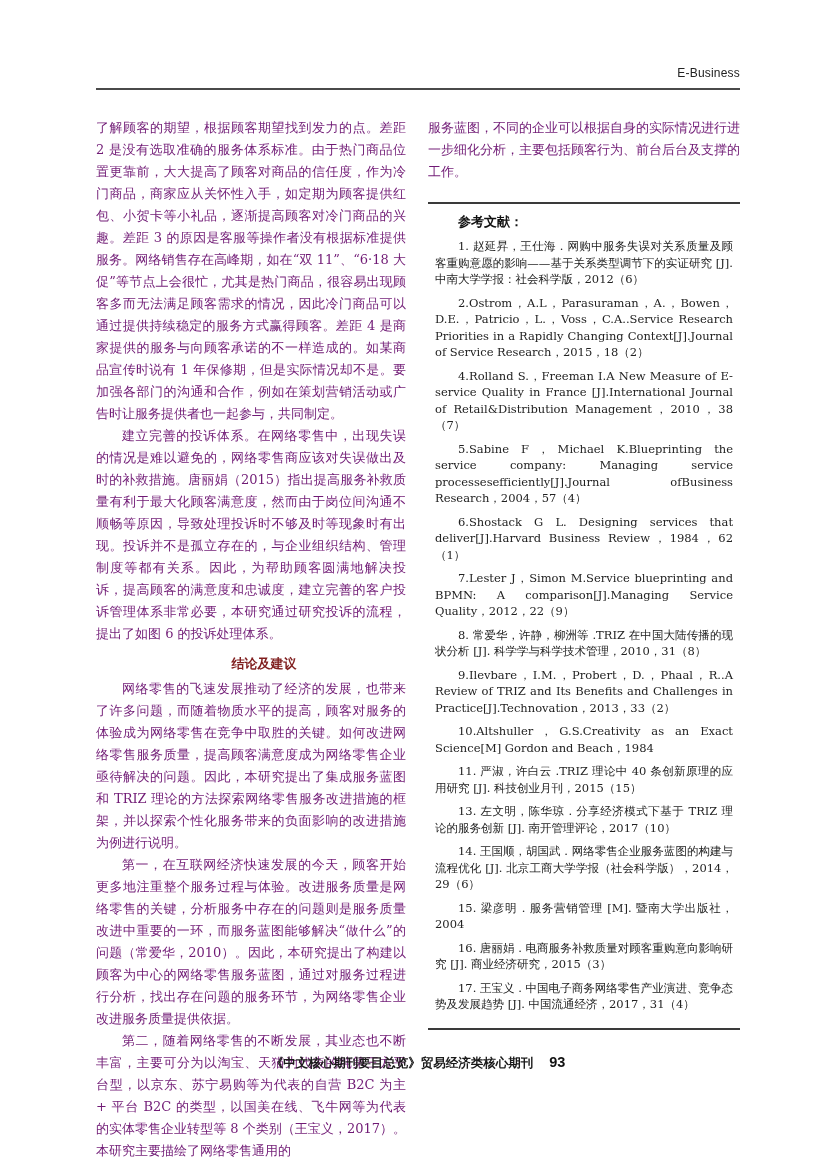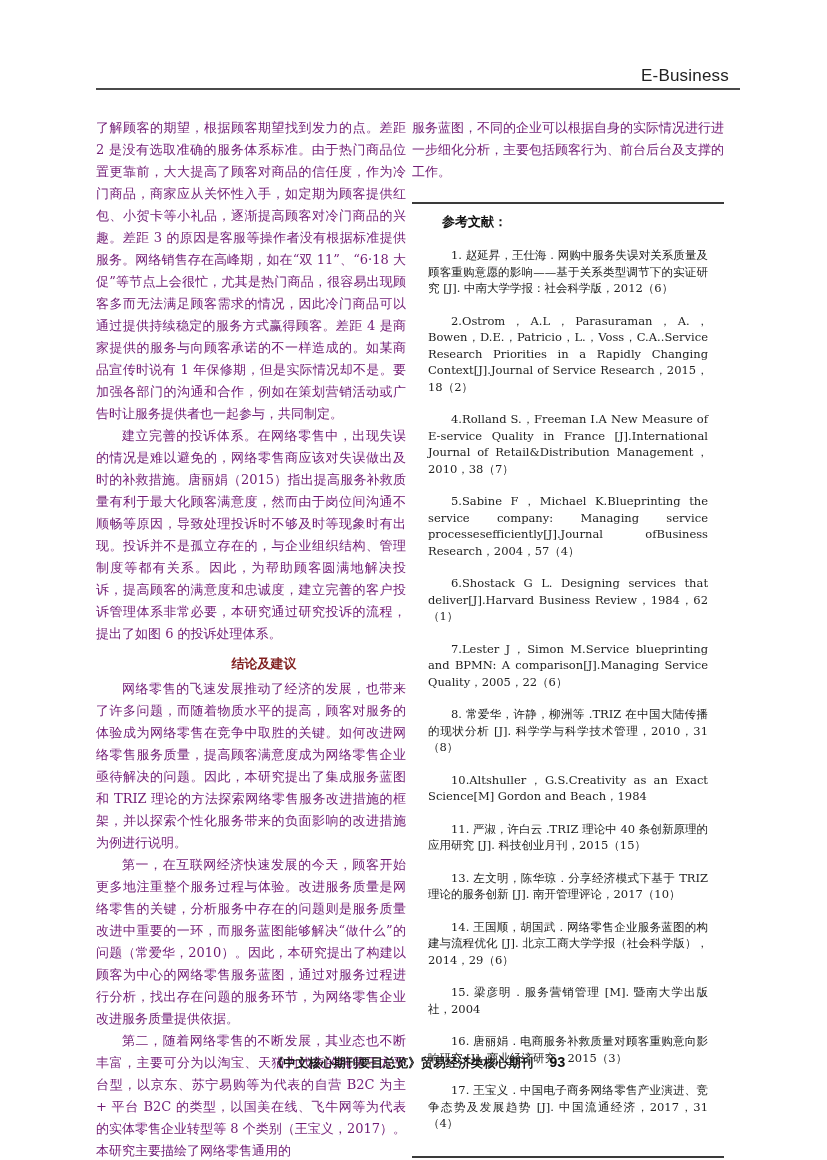--- a/index.html
+++ b/index.html
@@ -1,33 +1,33 @@
 <!DOCTYPE html>
 <html><head>
 <meta charset="utf-8">
 <style>
   html,body{margin:0;padding:0;background:#ffffff;}
   .page{position:relative;width:827px;height:1160px;background:#ffffff;overflow:hidden;
         font-family:"DejaVu Serif","Liberation Serif",serif;color:#1c1c1c;}
-  .header-tag{position:absolute;left:85px;top:66px;width:644px;text-align:right;
-        font-family:"Liberation Sans","DejaVu Sans",sans-serif;font-size:17px;
+  .header-tag{position:absolute;left:96px;top:66px;width:644px;text-align:right;
+        font-family:"Liberation Sans","DejaVu Sans",sans-serif;font-size:12px;
         letter-spacing:0.2px;color:#222;}
   .header-rule{position:absolute;left:96px;top:88px;width:644px;height:2px;background:#4a4a4a;}
   .col{position:absolute;top:117px;}
   .col-left{left:96px;width:310px;}
-  .col-right{left:412px;width:312px;}
+  .col-right{left:428px;width:312px;}
   p.body{margin:0;font-size:13px;line-height:22px;text-align:justify;color:#701a75;}
   p.indent{text-indent:2em;}
   h2.section{margin:10px 0 5px;padding-left:26px;font-family:"Liberation Sans","DejaVu Sans",sans-serif;
         font-size:13px;font-weight:bold;color:#7f1d1d;text-align:center;}
   .refs-box{margin-top:19px;border-top:2px solid #3a3a3a;border-bottom:2px solid #3a3a3a;
         padding:7px 0 8px;}
   .refs-heading{margin:2px 0 6px;padding-left:30px;font-family:"Liberation Sans","DejaVu Sans",sans-serif;
         font-size:13px;font-weight:bold;color:#111;}
-  .ref-item{margin:16px;font-size:11.5px;line-height:16.5px;text-align:justify;text-indent:2em;color:#222;}
+  .ref-item{margin:7px;font-size:11.5px;line-height:16.5px;text-align:justify;text-indent:2em;color:#222;}
   .footer{position:absolute;left:96px;top:1052px;width:644px;text-align:center;white-space:nowrap;}
   .footer-note{font-family:"Liberation Sans","DejaVu Sans",sans-serif;font-weight:bold;
         font-size:12.5px;color:#1a1a1a;}
   .footer-page{font-family:"Liberation Sans","DejaVu Sans",sans-serif;font-weight:bold;
         font-size:14.5px;color:#111;margin-left:16px;}
 </style>
 </head>
 <body>
 
 <div class="page">
@@ -55,24 +55,25 @@
 
           <p class="ref-item">2.Ostrom，A.L，Parasuraman，A.，Bowen，D.E.，Patricio，L.，Voss，C.A..Service Research Priorities in a Rapidly Changing Context[J].Journal of Service Research，2015，18（2）</p>
 
 
           <p class="ref-item">4.Rolland S.，Freeman I.A New Measure of E-service Quality in France [J].International Journal of Retail&amp;Distribution Management，2010，38（7）</p>
 
           <p class="ref-item">5.Sabine F，Michael K.Blueprinting the service company: Managing service processesefficiently[J].Journal ofBusiness Research，2004，57（4）</p>
 
           <p class="ref-item">6.Shostack G L.  Designing services that deliver[J].Harvard Business Review，1984，62（1）</p>
 
-          <p class="ref-item">7.Lester J，Simon M.Service blueprinting and BPMN: A comparison[J].Managing Service Quality，2005，22（6）</p>
+          <p class="ref-item">7.Lester J，Simon M.Service blueprinting and BPMN: A comparison[J].Managing Service Quality，2012，22（9）</p>
 
           <p class="ref-item">8. 常爱华，许静，柳洲等 .TRIZ 在中国大陆传播的现状分析 [J]. 科学学与科学技术管理，2010，31（8）</p>
 
+          <p class="ref-item">9.Ilevbare，I.M.，Probert，D.，Phaal，R..A Review of TRIZ and Its Benefits and Challenges  in Practice[J].Technovation，2013，33（2）</p>
 
           <p class="ref-item">10.Altshuller，G.S.Creativity as an Exact Science[M] Gordon and Beach，1984</p>
 
           <p class="ref-item">11. 严淑，许白云 .TRIZ 理论中 40 条创新原理的应用研究 [J]. 科技创业月刊，2015（15）</p>
 
 
           <p class="ref-item">13. 左文明，陈华琼 . 分享经济模式下基于 TRIZ 理论的服务创新 [J]. 南开管理评论，2017（10）</p>
 
           <p class="ref-item">14. 王国顺，胡国武 . 网络零售企业服务蓝图的构建与流程优化 [J]. 北京工商大学学报（社会科学版），2014，29（6）</p>
 

